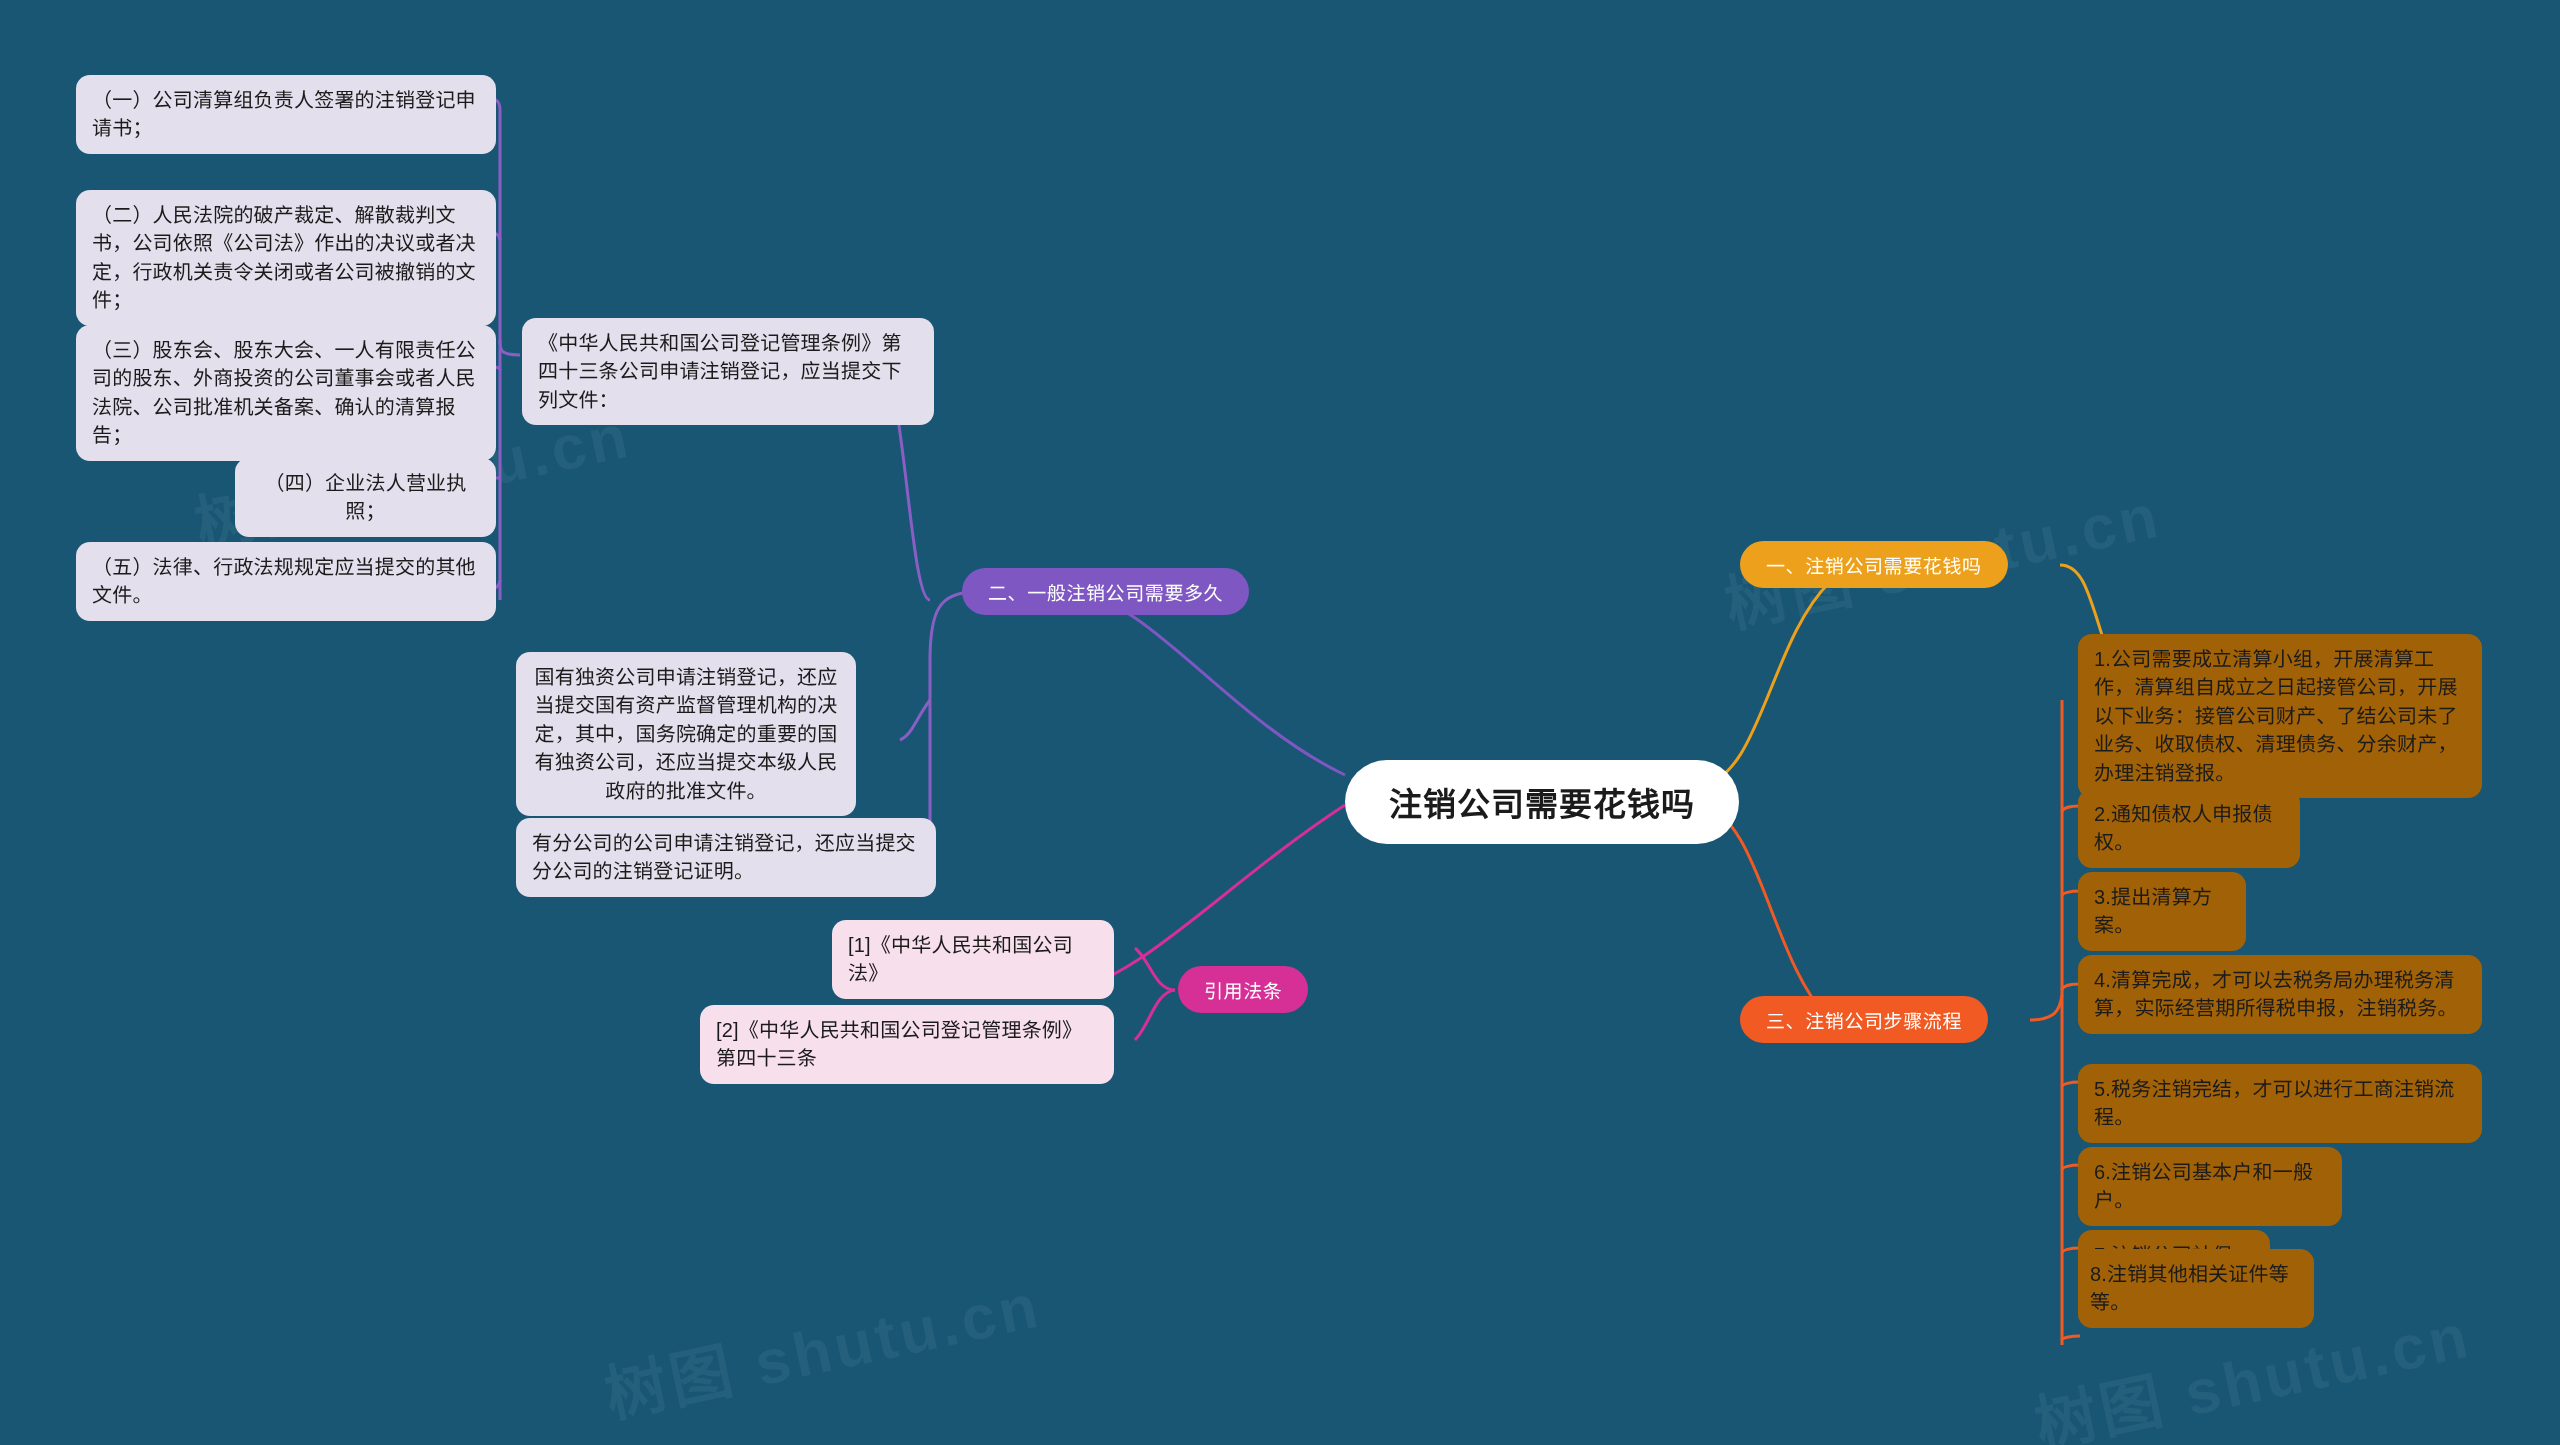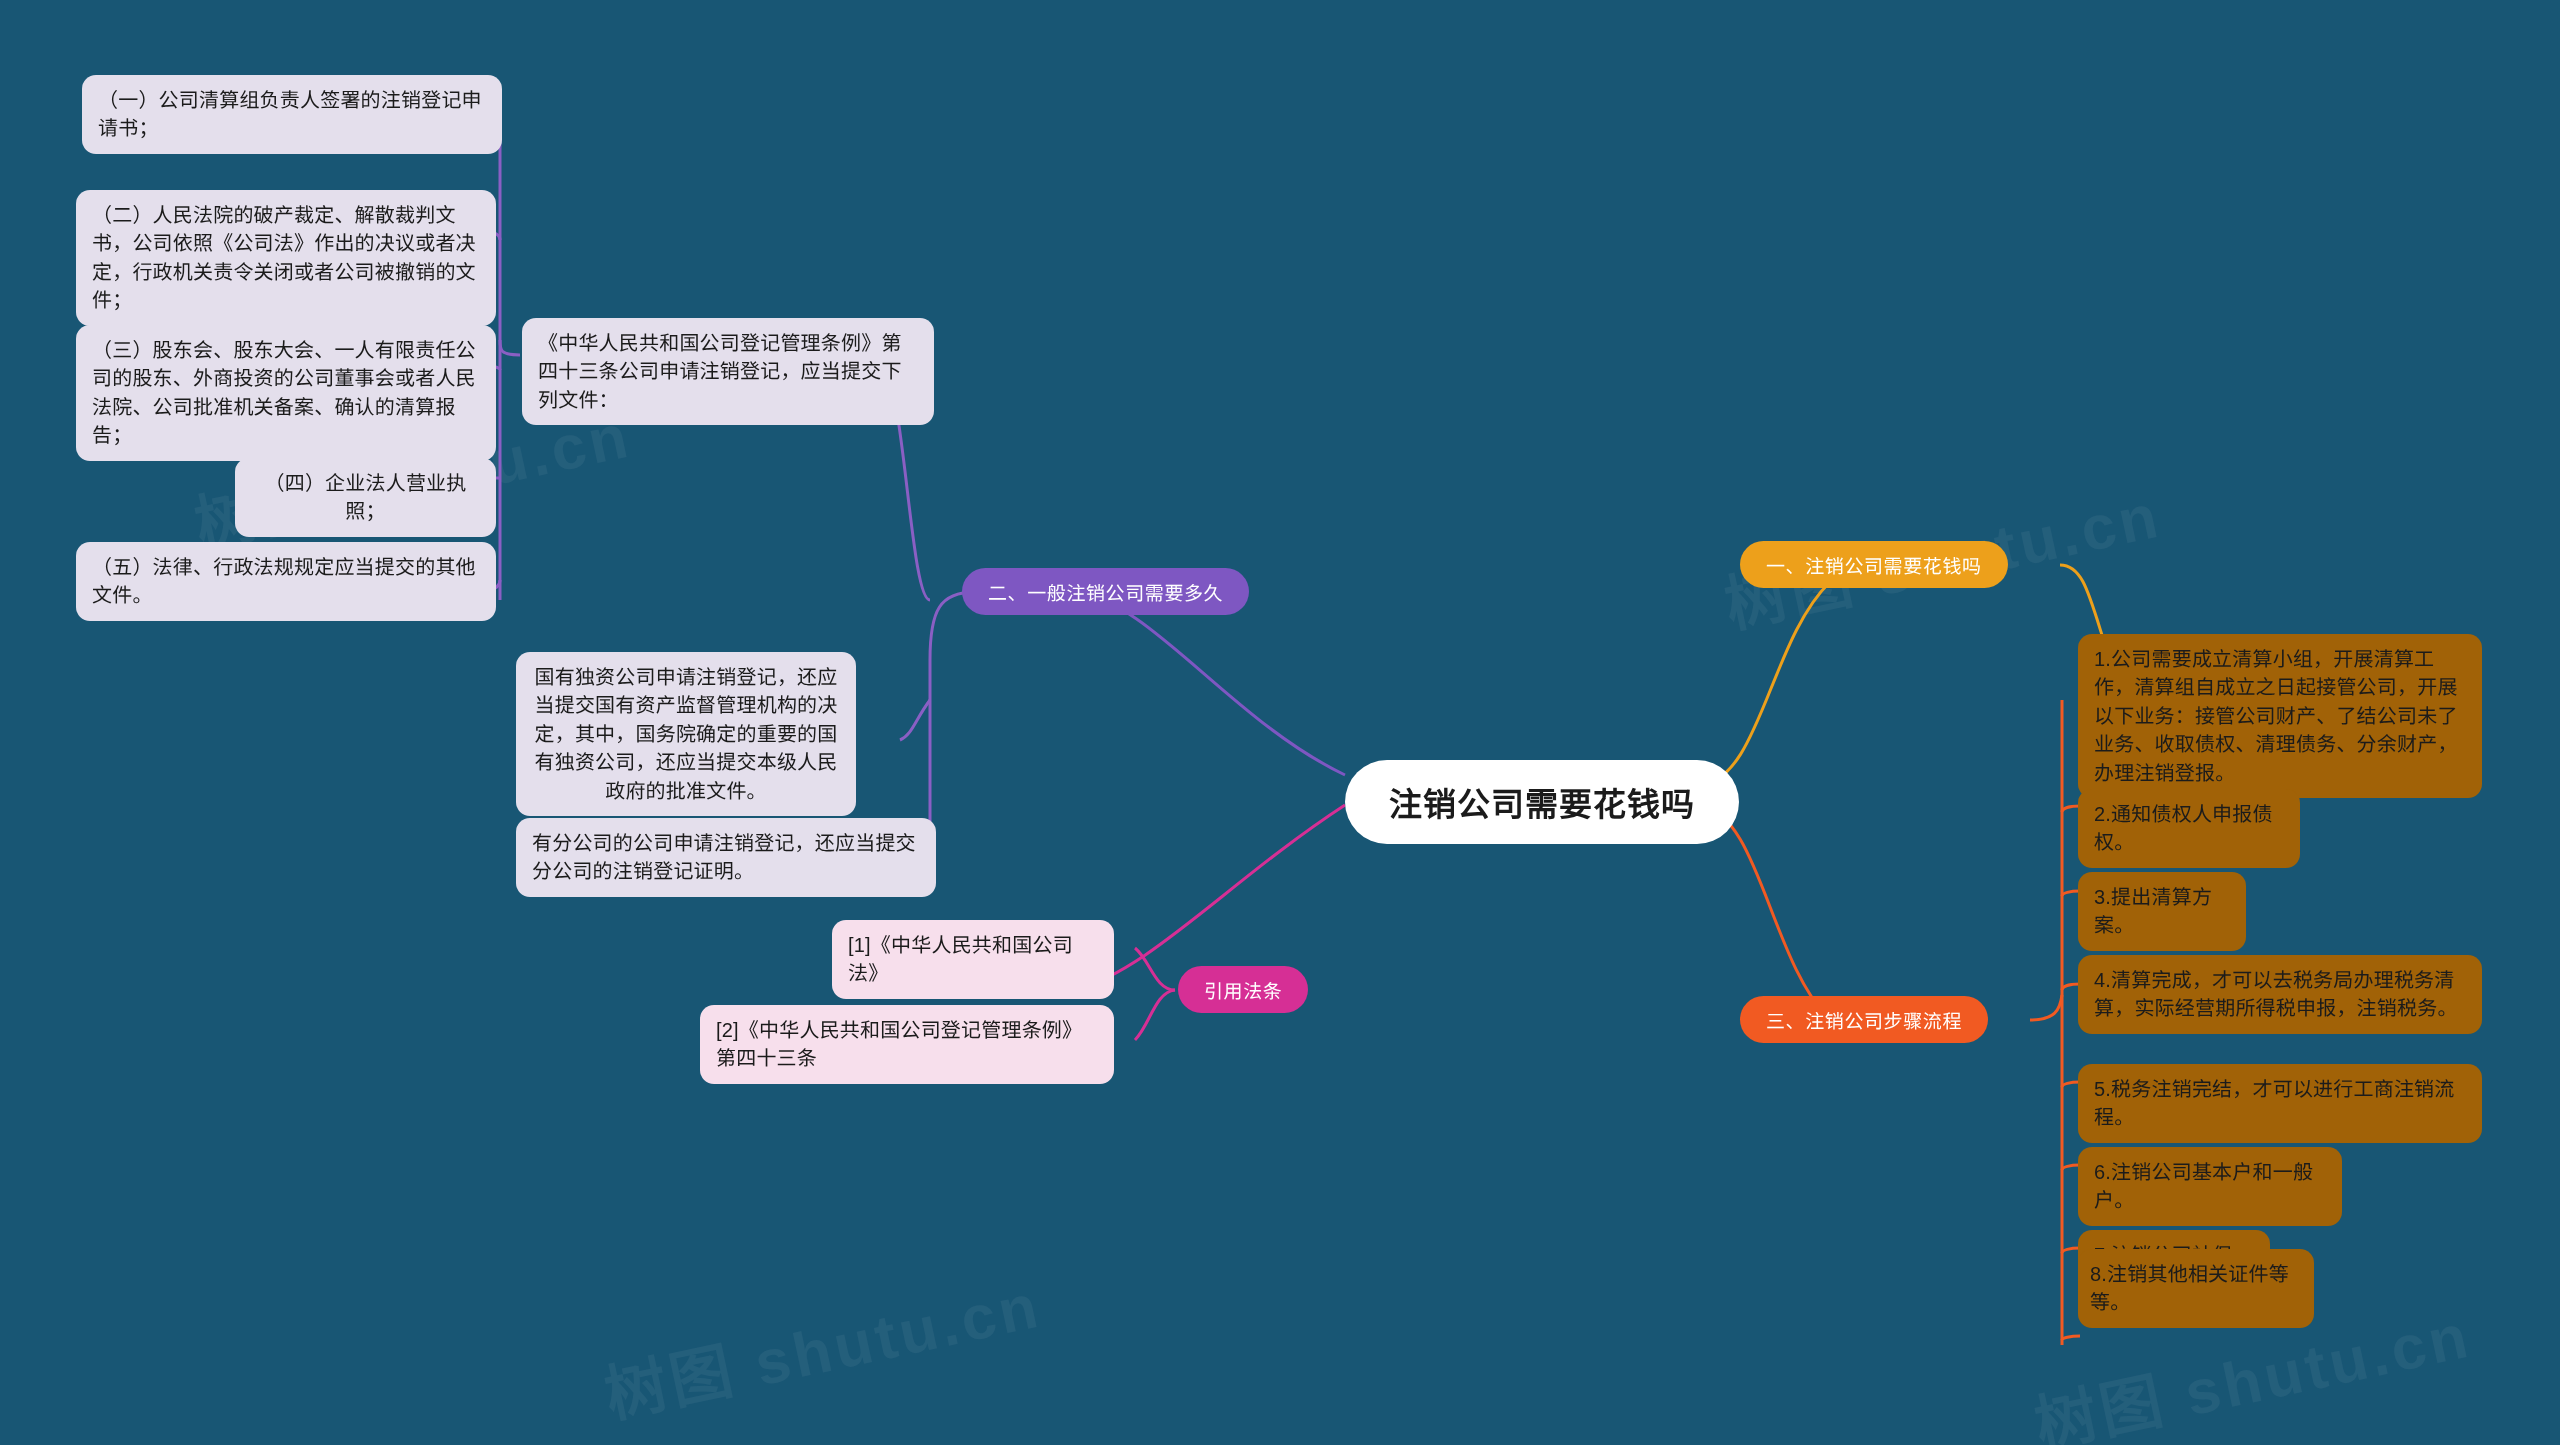--- a/index.html
+++ b/index.html
@@ -121,21 +121,21 @@
   <div class="pill pill-amber" style="left:1740px;top:541px;">一、注销公司需要花钱吗</div>
 
   <div class="pill pill-purple" style="left:962px;top:568px;">二、一般注销公司需要多久</div>
 
   <div class="pill pill-orange" style="left:1740px;top:996px;">三、注销公司步骤流程</div>
 
   <div class="pill pill-magenta" style="left:1178px;top:966px;">引用法条</div>
 
   <div class="node n-lilac" style="left:522px;top:318px;width:412px;">《中华人民共和国公司登记管理条例》第四十三条公司申请注销登记，应当提交下列文件：</div>
 
-  <div class="node n-lilac" style="left:76px;top:75px;width:420px;margin-left:6px;">（一）公司清算组负责人签署的注销登记申请书；</div>
+  <div class="node n-lilac" style="left:76px;top:75px;width:420px;">（一）公司清算组负责人签署的注销登记申请书；</div>
 
   <div class="node n-lilac" style="left:76px;top:190px;width:420px;">（二）人民法院的破产裁定、解散裁判文书，公司依照《公司法》作出的决议或者决定，行政机关责令关闭或者公司被撤销的文件；</div>
 
   <div class="node n-lilac" style="left:76px;top:325px;width:420px;">（三）股东会、股东大会、一人有限责任公司的股东、外商投资的公司董事会或者人民法院、公司批准机关备案、确认的清算报告；</div>
 
   <div class="node n-lilac center-txt" style="left:235px;top:458px;width:261px;">（四）企业法人营业执照；</div>
 
   <div class="node n-lilac" style="left:76px;top:542px;width:420px;">（五）法律、行政法规规定应当提交的其他文件。</div>
 
   <div class="node n-lilac" style="left:516px;top:652px;width:340px;text-align:center;">国有独资公司申请注销登记，还应当提交国有资产监督管理机构的决定，其中，国务院确定的重要的国有独资公司，还应当提交本级人民政府的批准文件。</div>

